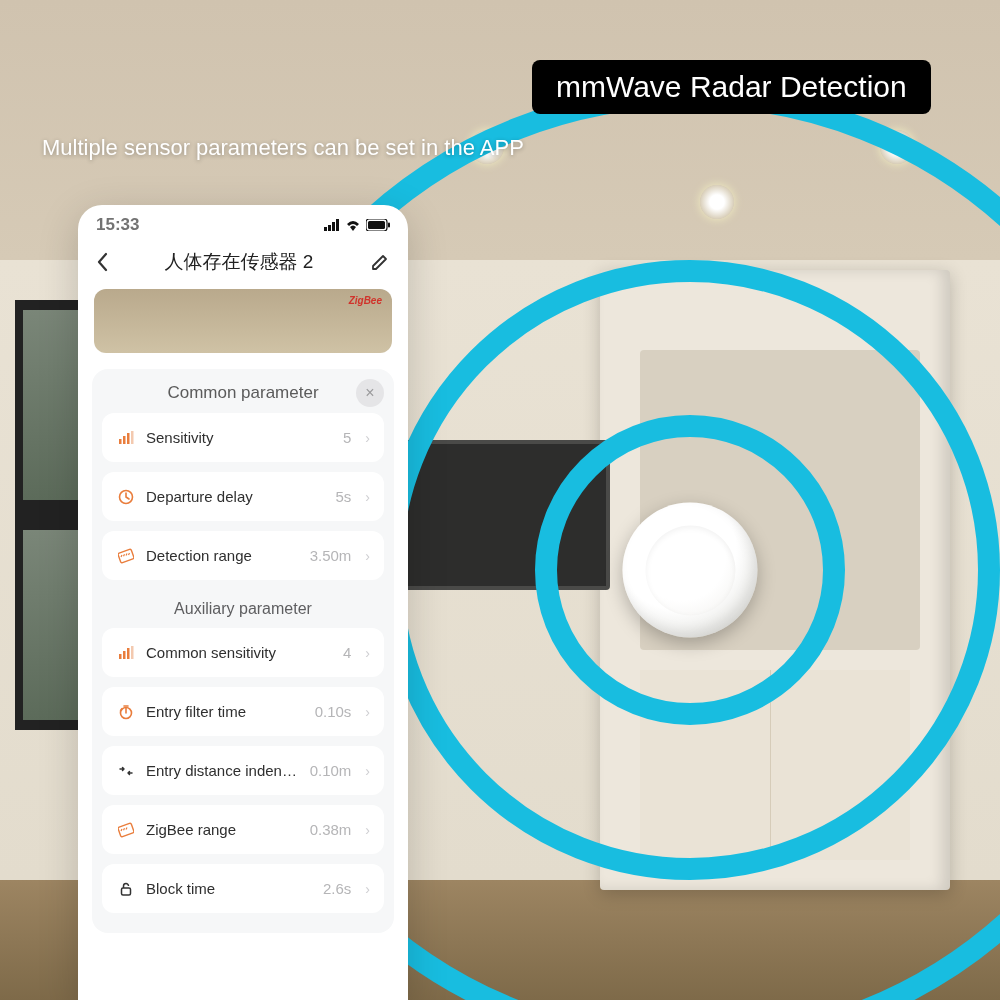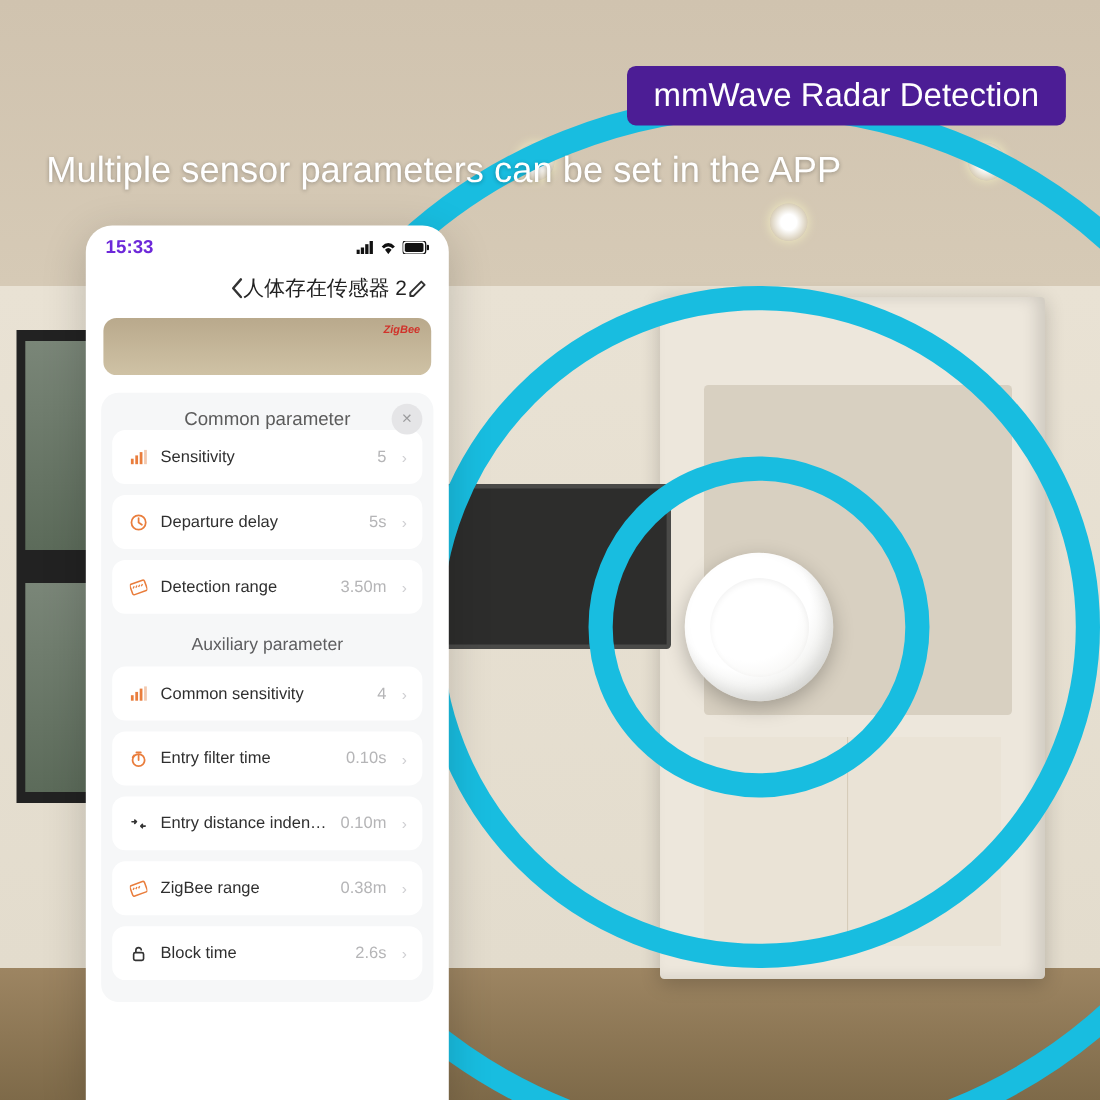--- a/index.html
+++ b/index.html
@@ -114,35 +114,35 @@
     width: 90px; height: 90px;
     border-radius: 50%;
     background: radial-gradient(circle at 40% 35%, #fff 55%, #f1f0ed 100%);
     box-shadow: inset 0 2px 6px rgba(0,0,0,0.06);
   }
 
   
   .badge {
     position: absolute;
     top: 60px;
-    left: 570px;
-    background: #4c1d95;
+    left: 532px;
+    background: #000000;
     color: #fff;
     padding: 10px 24px;
     border-radius: 8px;
     font-size: 30px;
     font-weight: 400;
     text-align: right;
   }
   .headline {
     position: absolute;
     top: 135px;
     left: 42px;
     color: #fff;
-    font-size: 33px;
+    font-size: 22px;
     font-weight: 400;
     text-shadow: 0 1px 4px rgba(0,0,0,0.3);
   }
 
   
   .phone {
     position: absolute;
     left: 78px;
     top: 205px;
     width: 330px;
@@ -152,41 +152,42 @@
     overflow: hidden;
     box-shadow: 0 10px 40px rgba(0,0,0,0.18);
   }
   .phone .status-bar {
     display: flex;
     justify-content: space-between;
     align-items: center;
     padding: 10px 18px 4px;
     font-size: 17px;
     font-weight: 600;
-    color: #6d28d9;
+    color: #737373;
   }
   .phone .status-icons {
     display: flex;
     align-items: center;
     gap: 5px;
     font-size: 14px;
   }
   .phone .nav {
     display: flex;
     align-items: center;
-    justify-content: flex-end;
+    justify-content: space-between;
     padding: 10px 18px 14px;
+    gap: 44px;
   }
   .phone .nav .title {
     font-size: 19px;
     font-weight: 500;
     color: #222;
   }
   .phone .hero {
-    height: 52px;
+    height: 64px;
     margin: 0 16px;
     border-radius: 12px;
     background: linear-gradient(180deg, #b9a98c 0%, #cfc2a5 100%);
     position: relative;
   }
   .phone .zigbee {
     position: absolute;
     right: 10px; top: 6px;
     font-size: 10px;
     font-style: italic;
@@ -198,20 +199,21 @@
     background: #f6f7f8;
     border-radius: 16px;
     padding: 14px 10px 10px;
     position: relative;
   }
   .card-title-row {
     display: flex;
     align-items: center;
     justify-content: center;
     position: relative;
+    margin-bottom: 10px;
   }
   .card-title {
     font-size: 17px;
     color: #5b5b5b;
     text-align: center;
   }
   .close-btn {
     position: absolute;
     right: 0;
     width: 28px; height: 28px;

